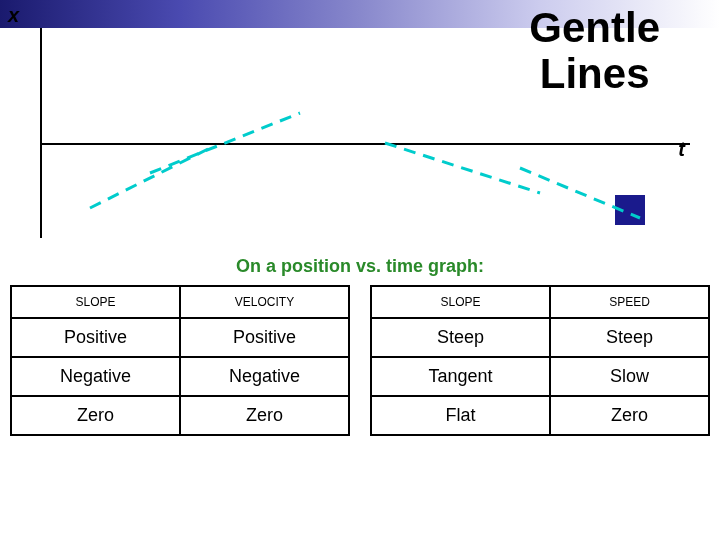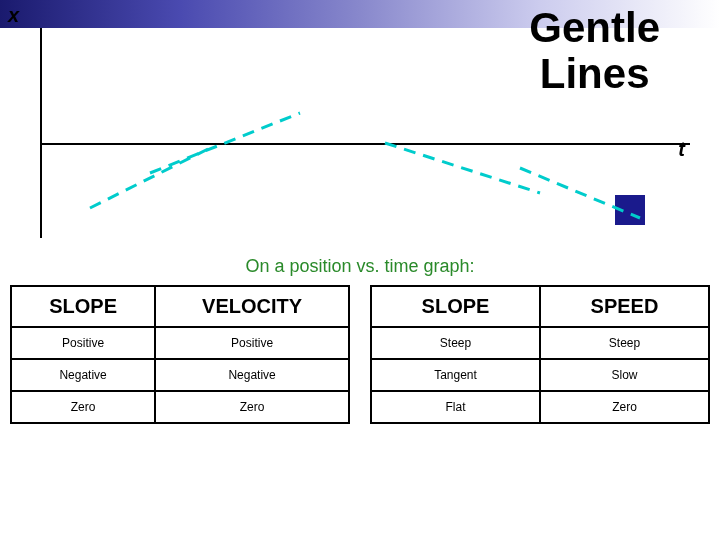--- a/index.html
+++ b/index.html
@@ -105,21 +105,21 @@
 
     
     .subtitle {
       position: absolute;
       top: 256px;
       left: 0;
       width: 720px;
       text-align: center;
       font-size: 18px;
       color: #2a8a2a;
-      font-weight: normal;
+      font-weight: bold;
     }
 
     
     .tables-container {
       position: absolute;
       top: 285px;
       left: 10px;
       width: 700px;
       display: flex;
       gap: 20px;
@@ -128,27 +128,27 @@
     
     .data-table {
       border-collapse: collapse;
       flex: 1;
     }
 
     .data-table td {
       border: 2px solid #000;
       text-align: center;
       padding: 8px 12px;
+      font-size: 18px;
+      min-width: 80px;
+    }
+
+    .data-table tr:first-child td {
+      font-weight: normal;
       font-size: 12px;
-      min-width: 80px;
-    }
-
-    .data-table tr:first-child td {
-      font-weight: bold;
-      font-size: 20px;
     }
   </style>
 </head>
 <body>
 
 <div class="top-bar"></div>
 
 <div class="x-label">x</div>
 
 <div class="title">

